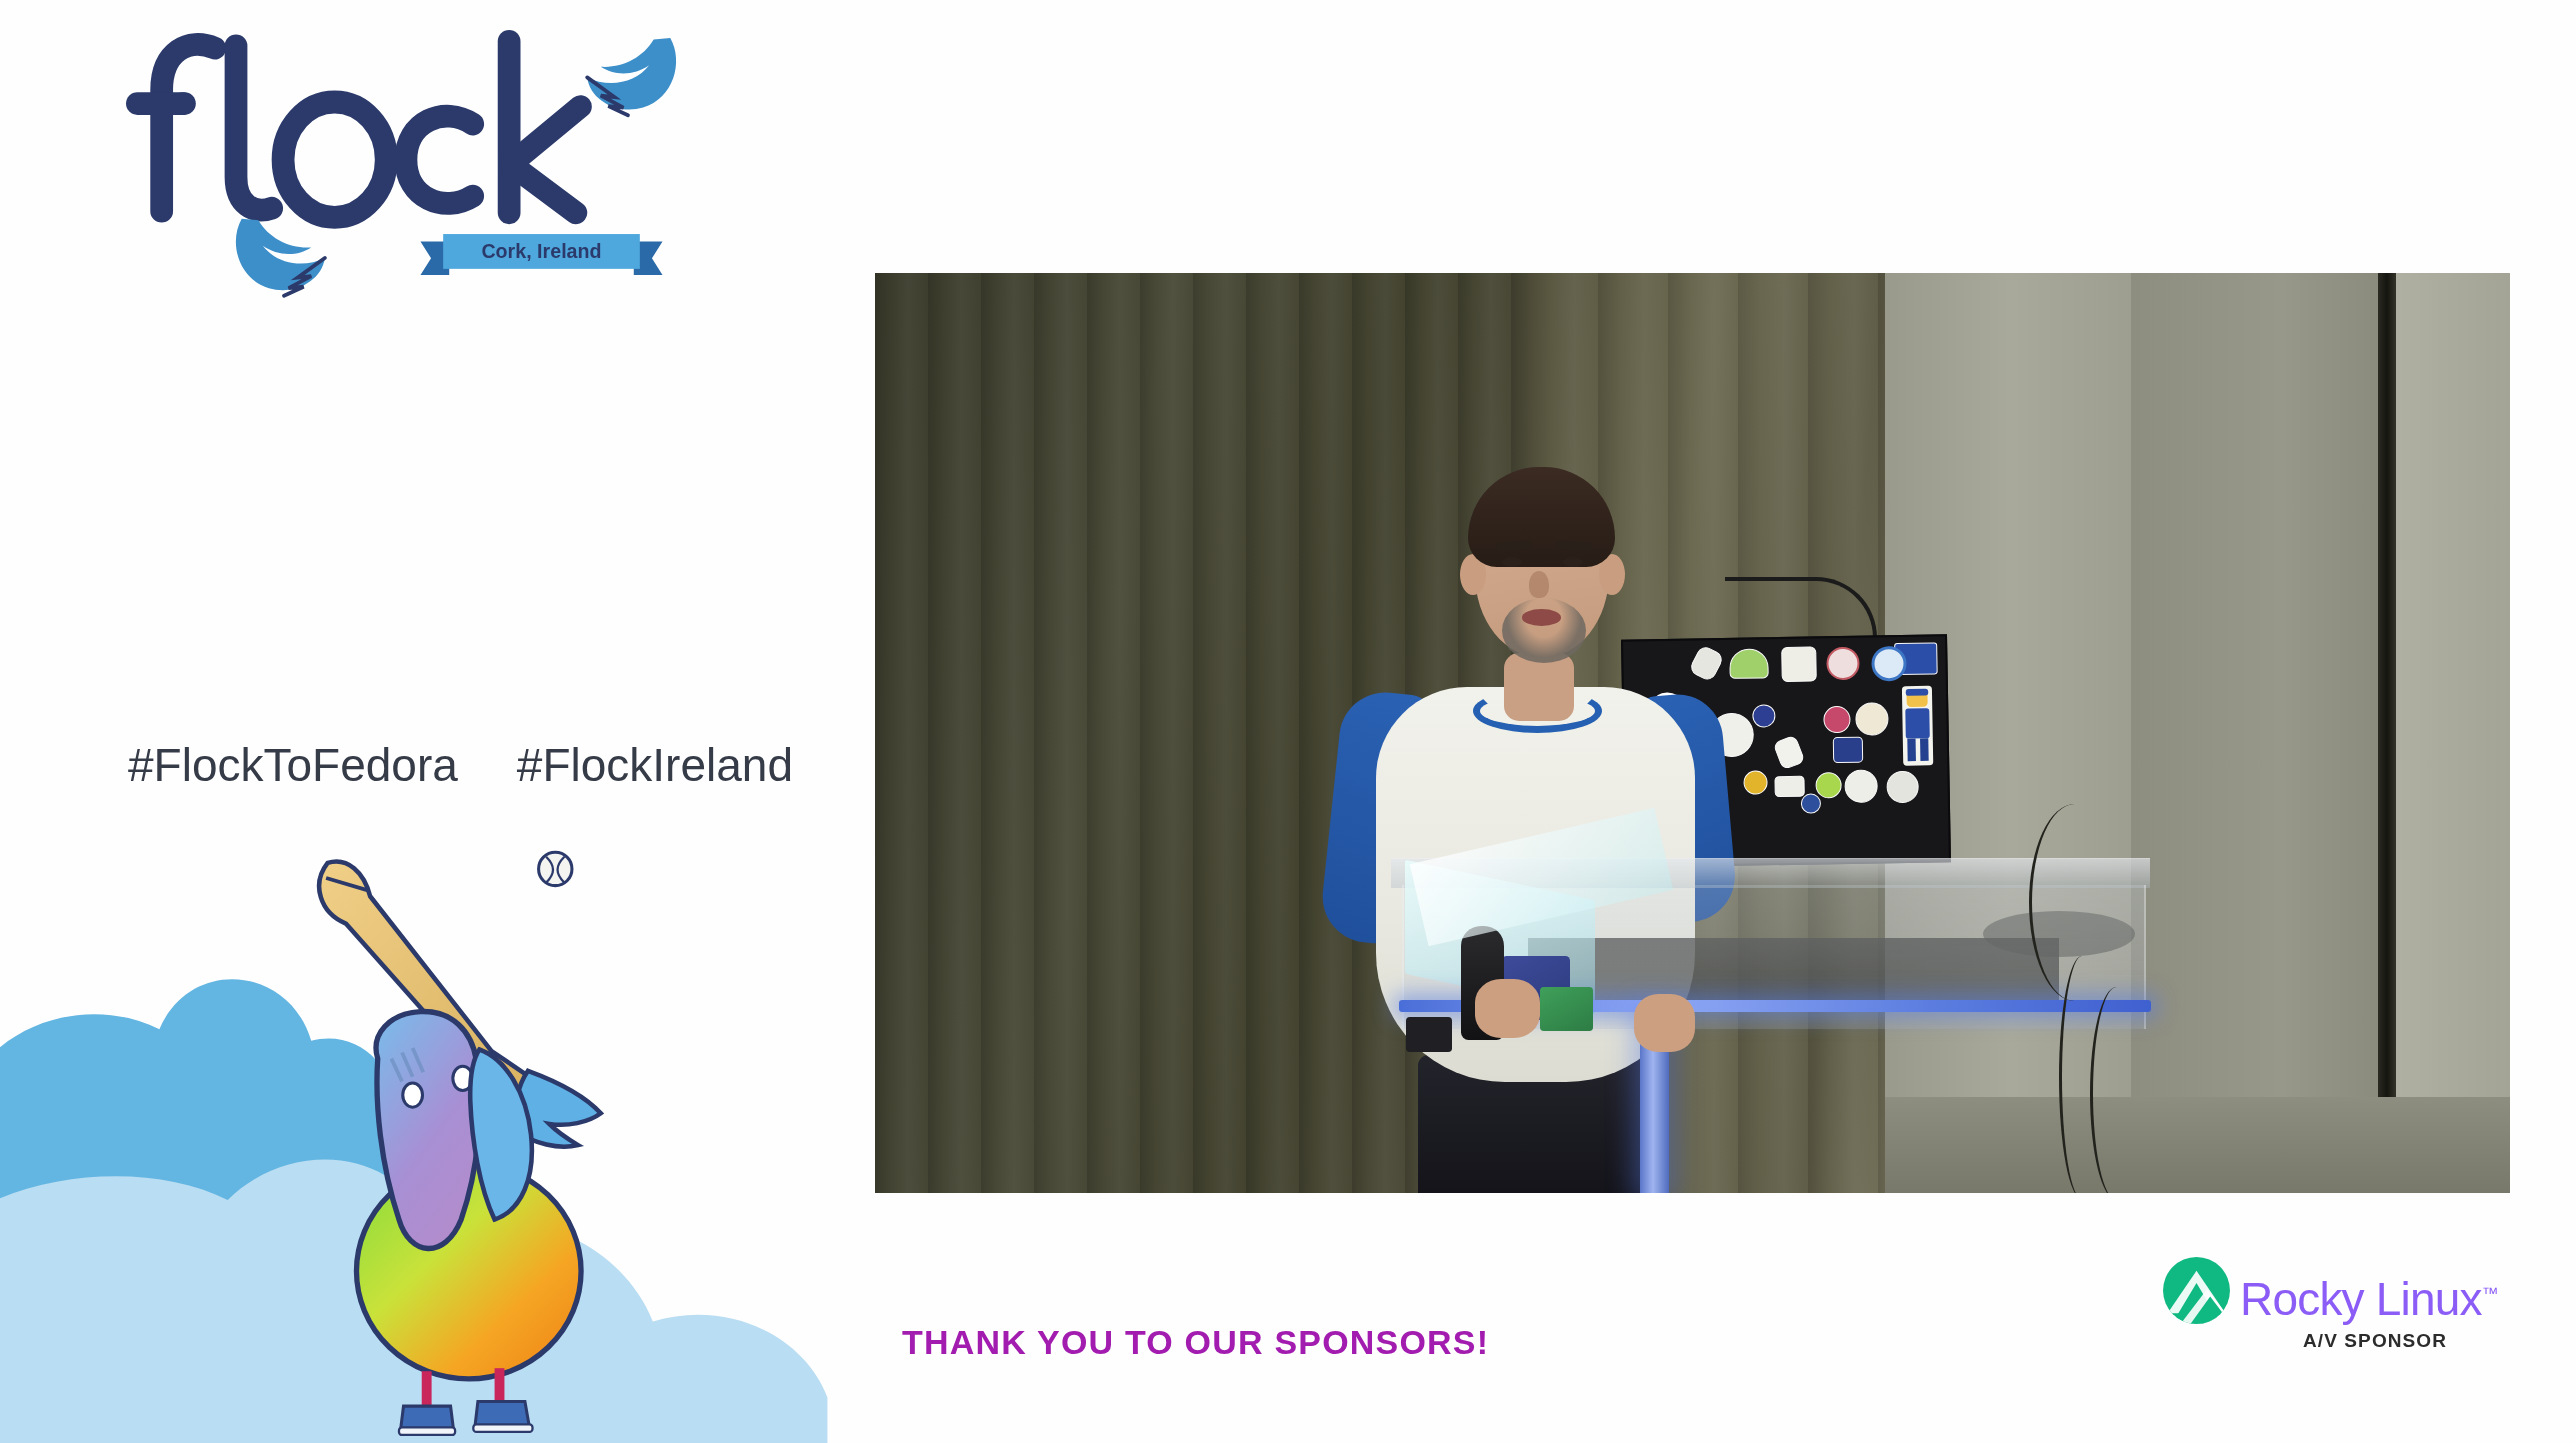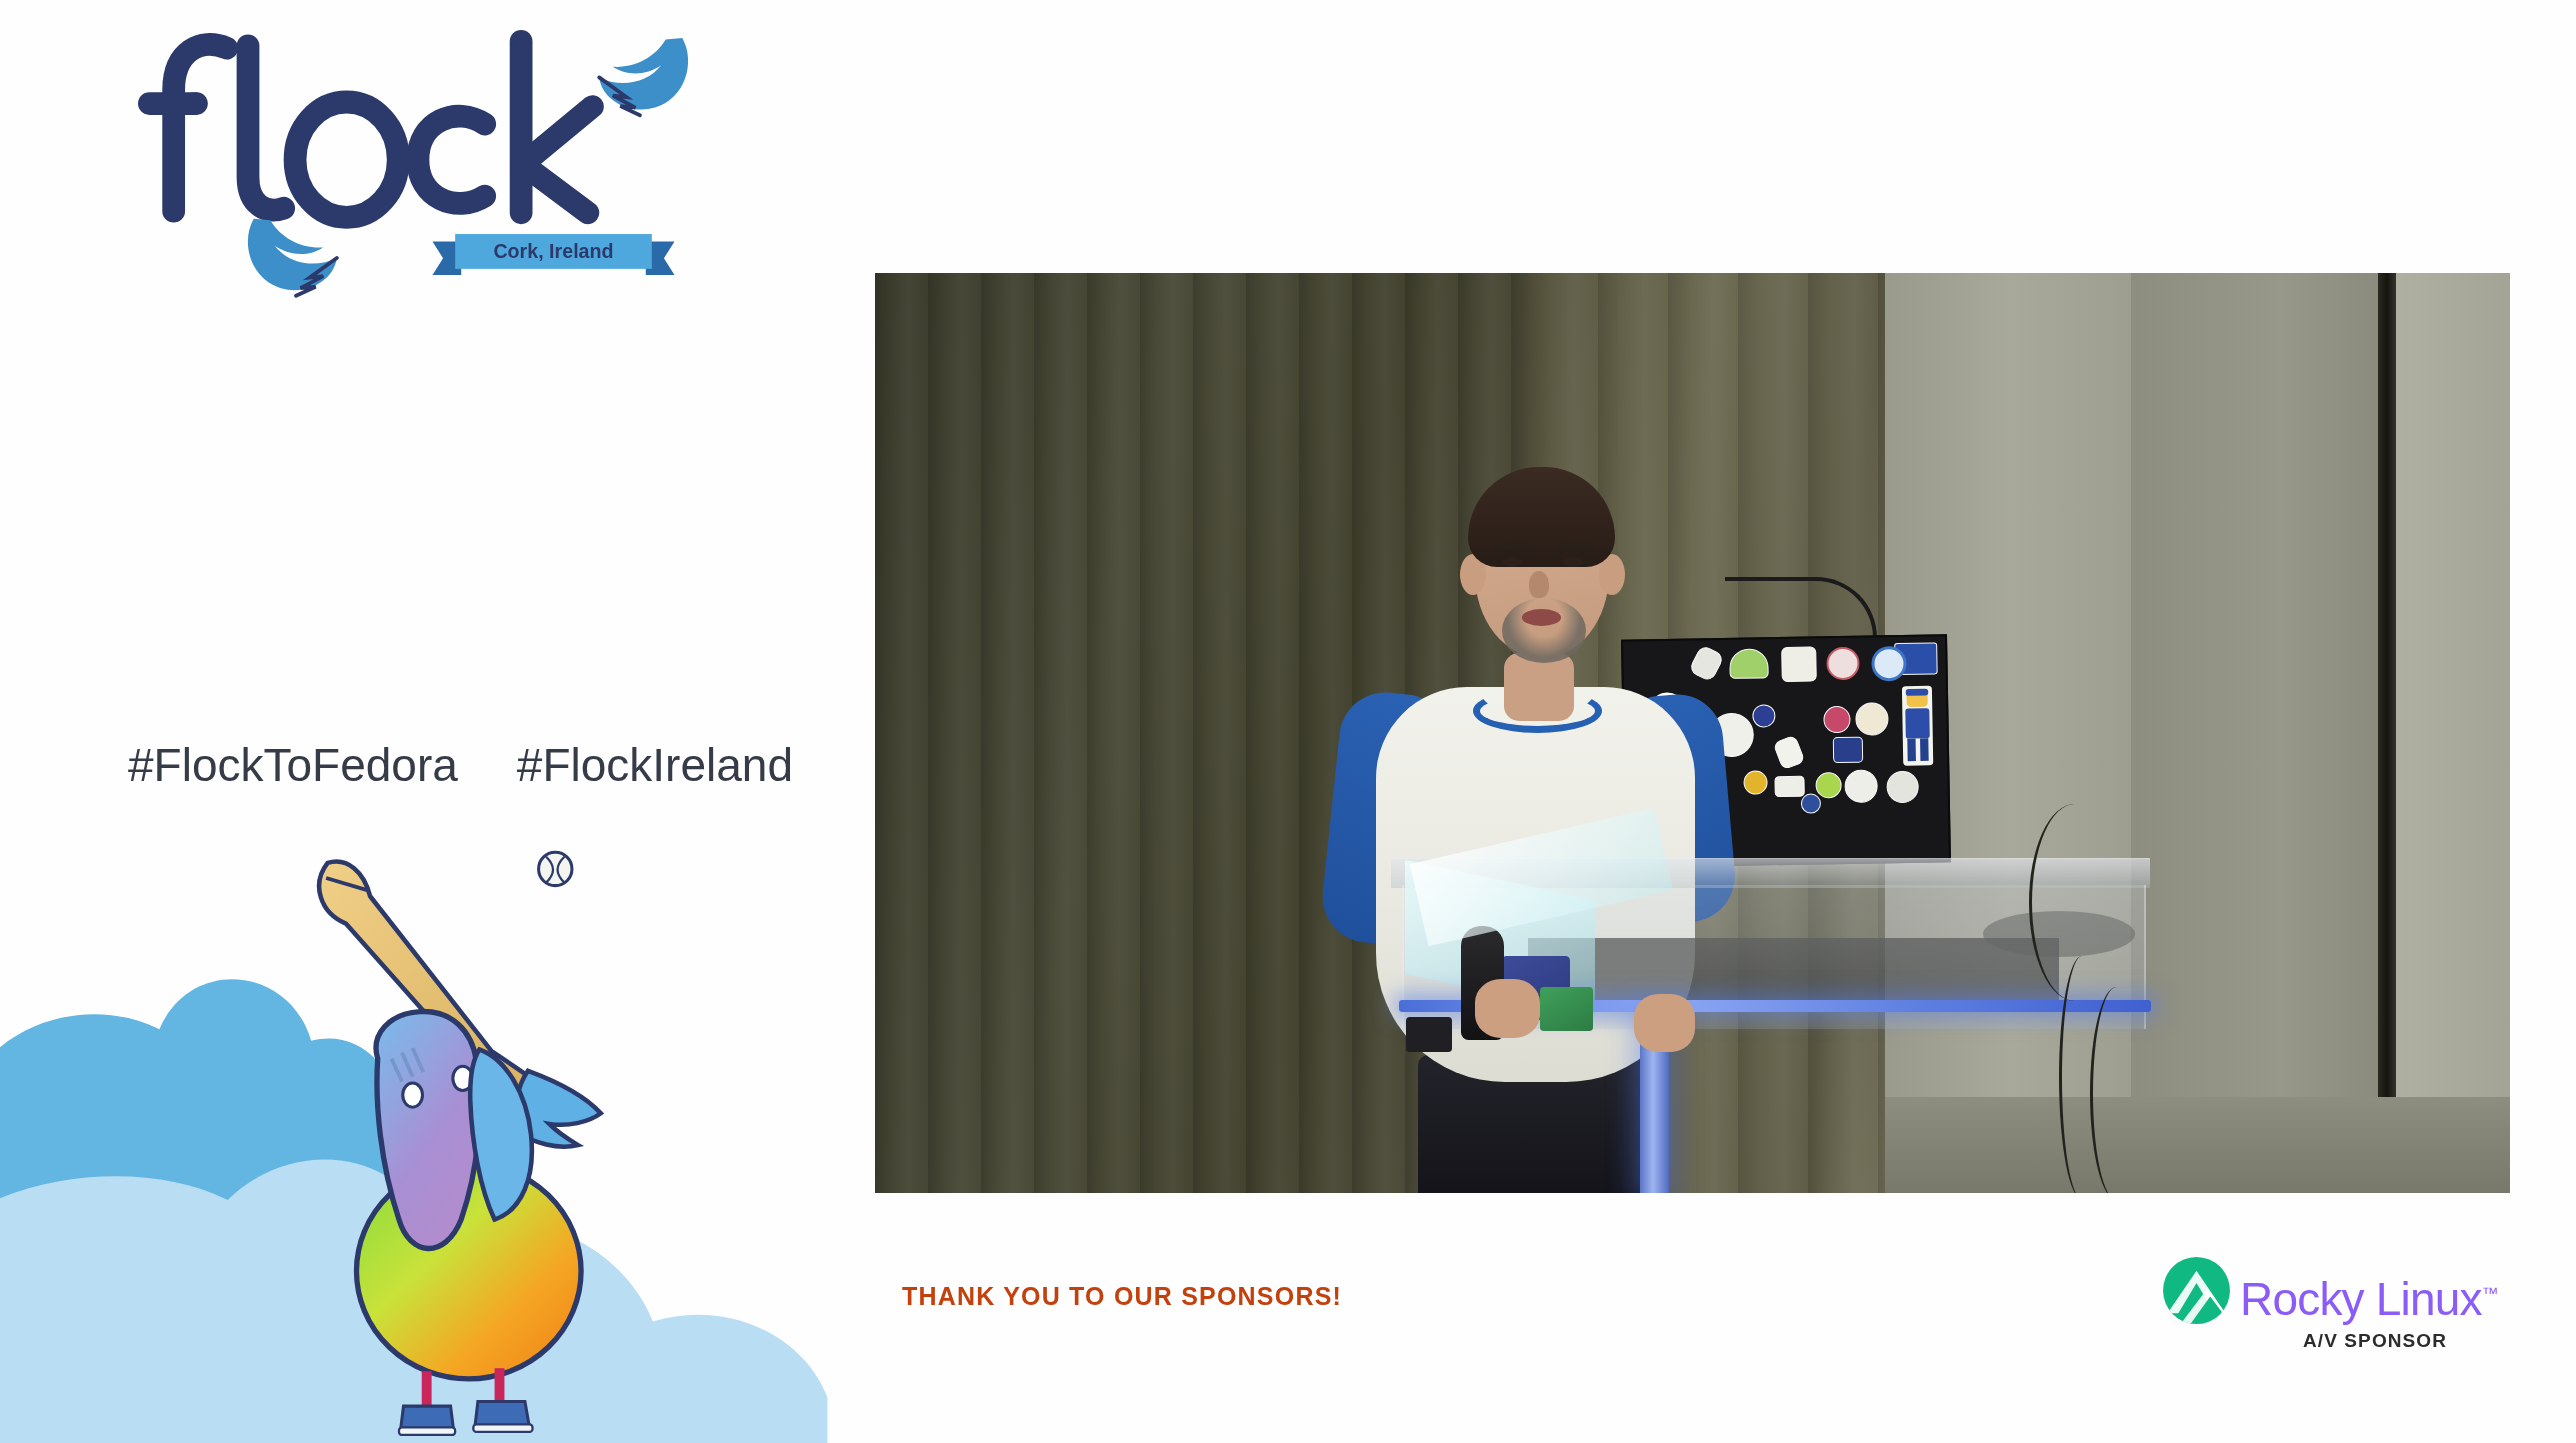--- a/index.html
+++ b/index.html
@@ -9,21 +9,21 @@
     background:#ffffff;
     font-family:"Liberation Sans", sans-serif;
     overflow:hidden;
   }
   .stage { position:relative; width:2576px; height:1443px; background:#fefefe; overflow:hidden; }
 
   
   .cloud-layer { position:absolute; left:0; bottom:0; width:835px; height:577px; pointer-events:none; }
 
   
-  .logo-block { position:absolute; left:128px; top:13.7px; width:501px; height:266px; }
+  .logo-block { position:absolute; left:116px; top:13.7px; width:501px; height:266px; }
   .logo-word {
     position:absolute; left:0; top:0; width:501px; height:213px;
   }
   .logo-word svg { display:block; }
   .feather { position:absolute; }
   .feather-tr { left:462px; top:9px; width:106px; height:102px; }
   .feather-bl { left:112px; top:182px; width:106px; height:102px; }
   .ribbon { position:absolute; left:304px; top:214px; width:243px; height:59px; }
 
   
@@ -185,22 +185,22 @@
   }
   .spk-hand-r { left:600px; top:706px; width:65px; height:59px; background:#cc9f81; border-radius:40%; }
   .spk-hand-l { left:759px; top:721px; width:61px; height:58px; background:#cc9f81; border-radius:40%; }
   .mic-body { left:586px; top:653px; width:43px; height:114px; background:linear-gradient(180deg,#2b2b2e,#121214); border-radius:20px 20px 7.6px 7.6px; }
   .badge { left:531px; top:744px; width:46px; height:35px; background:#1f1f24; border-radius:3.8px; }
   .lanyard-card { left:627px; top:683px; width:68px; height:64px; background:linear-gradient(150deg,#3d4b9a,#2c3a7d); border-radius:4.6px; }
   .lanyard-card2 { left:665px; top:714px; width:53px; height:44px; background:linear-gradient(150deg,#3fa05a,#2d7c44); border-radius:3.8px; }
 
   
   .sponsor-line {
-    position:absolute; left:902px; top:1282px;
-    font-size:25px; letter-spacing:1.2px; font-weight:700; color:#c2410c;
+    position:absolute; left:902px; top:1323px;
+    font-size:34px; letter-spacing:1.2px; font-weight:700; color:#a21caf;
     white-space:nowrap;
   }
   .redhat { position:absolute; left:1556px; top:1260px; width:395px; height:106px; }
   .redhat-word {
     position:absolute; left:166px; top:16.7px;
     font-size:65px; font-weight:700; color:#0b0b0b; letter-spacing:-1.5px;
   }
   .rocky { position:absolute; left:2160px; top:1254px; width:319px; height:121px; }
   .rocky-word {
     position:absolute; left:80px; top:18px;

